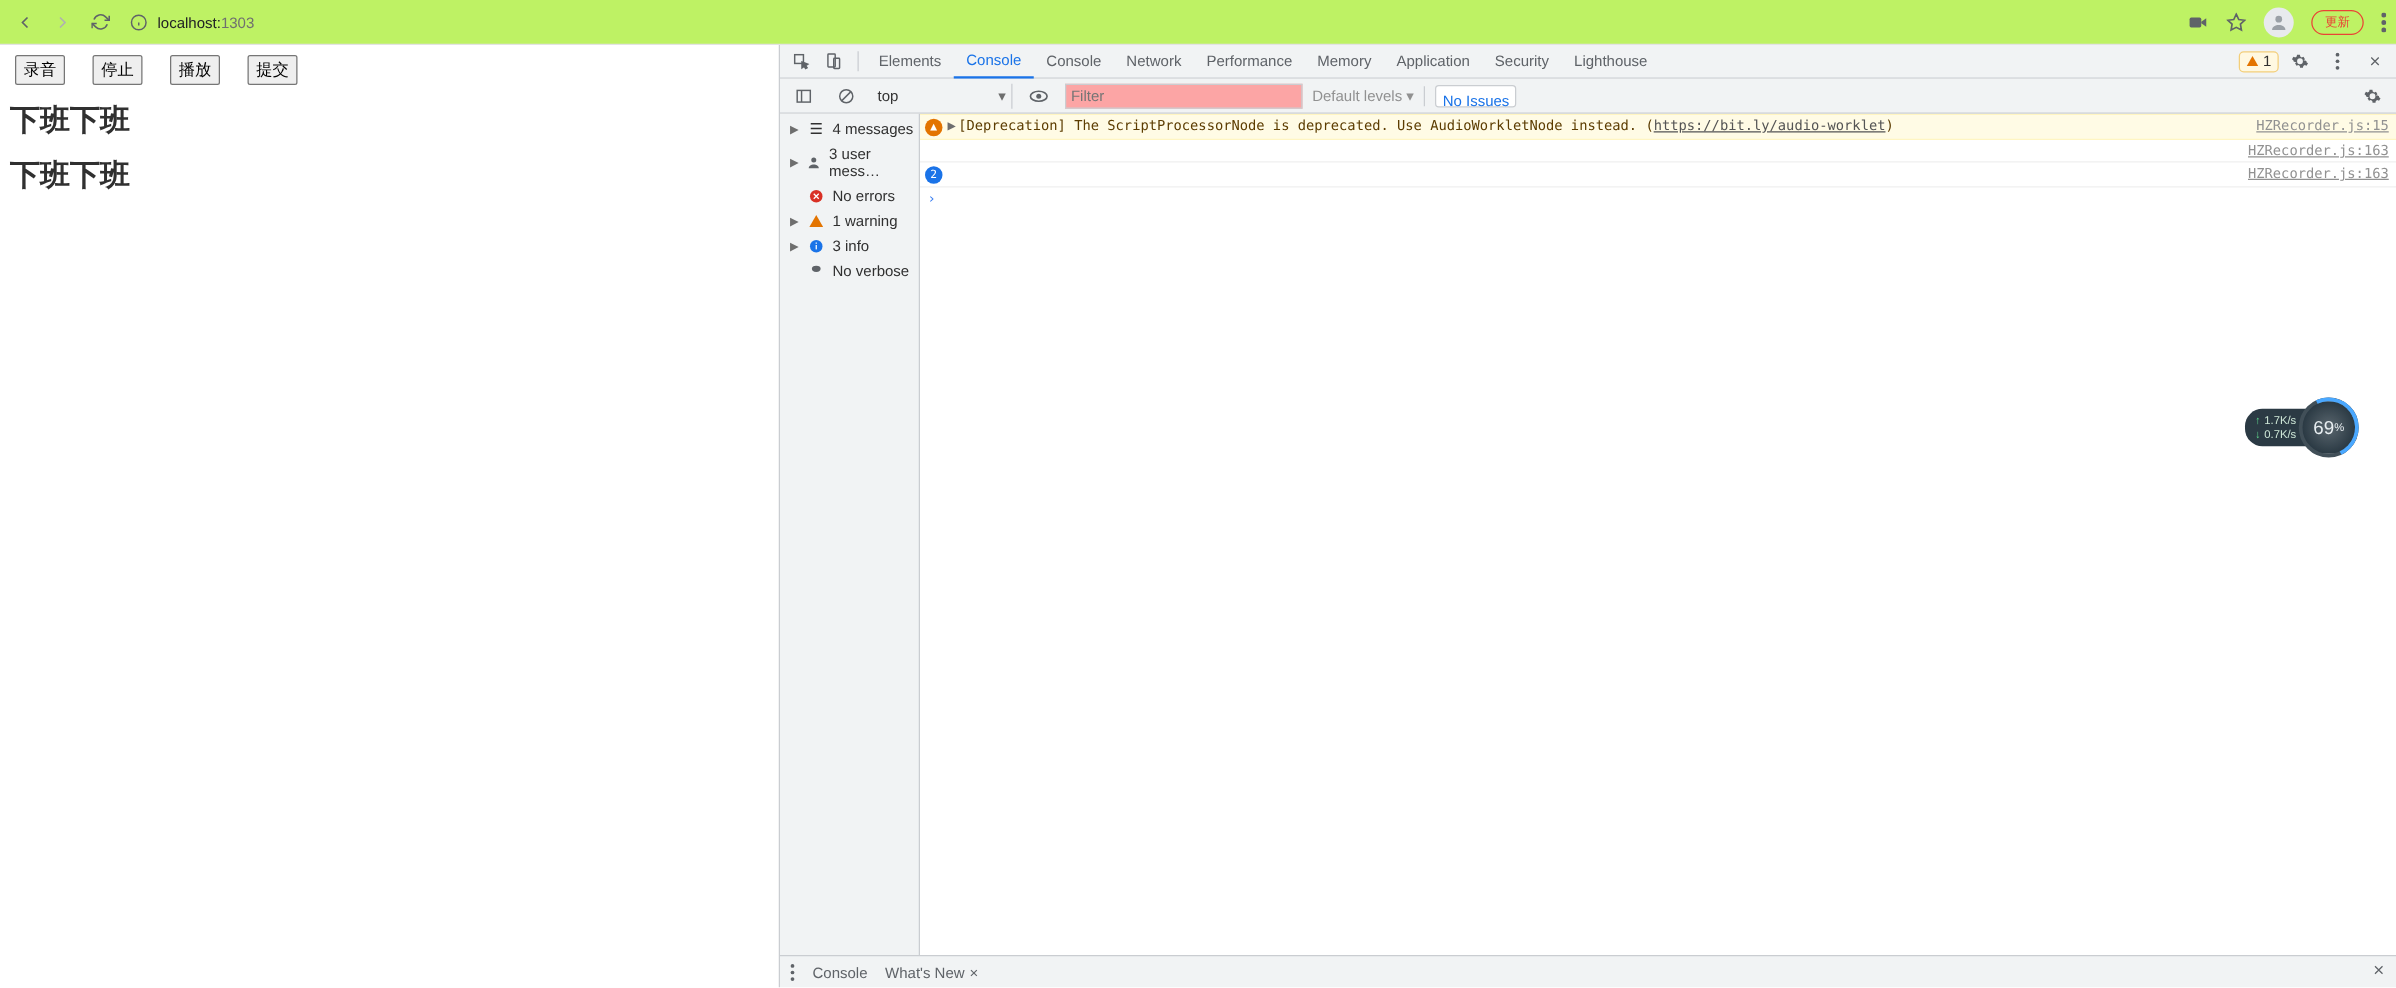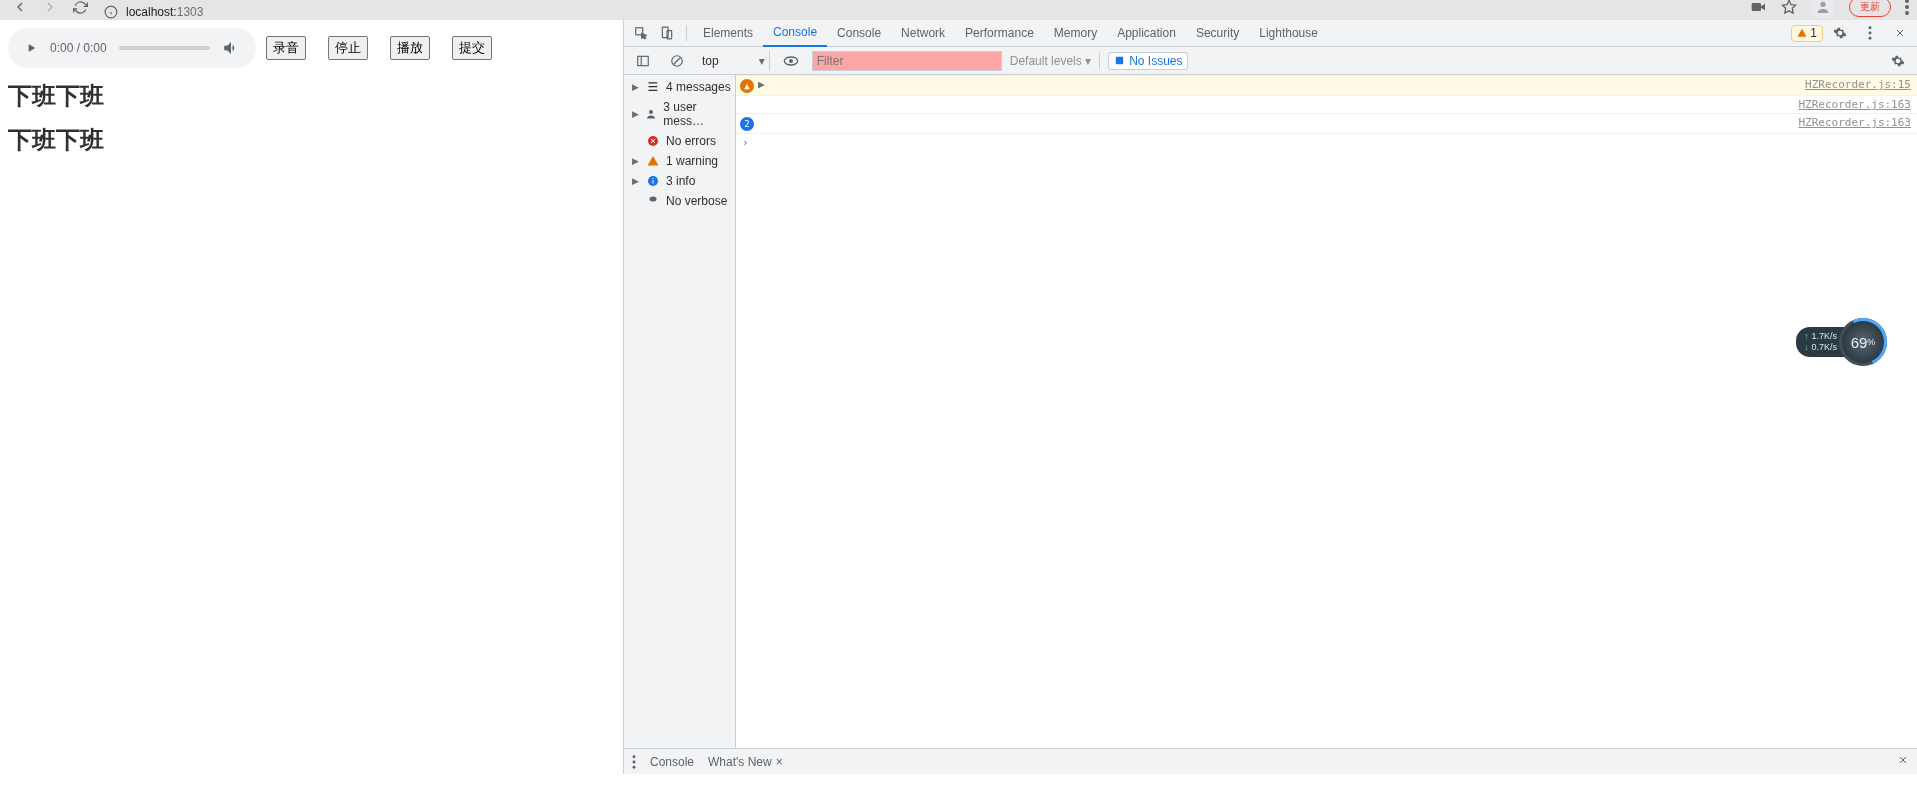--- a/index.html
+++ b/index.html
@@ -1,18 +1,18 @@
 <!DOCTYPE html>
 <html><head>
 <meta charset="utf-8">
 <style>
 * { margin:0; padding:0; box-sizing:border-box; }
 body { font-family:-apple-system,BlinkMacSystemFont,"Segoe UI",Arial,sans-serif; font-size:12px; color:#303030; background:#fff; width:1917px; height:790px; overflow:hidden; position:relative; }
 
-.chrome-bar { height:20px; background:#e5e5e5; border-bottom:1px solid #e3e3e3; display:flex; align-items:flex-end; padding:0 8px; gap:6px; }
+.chrome-bar { height:36px; background:#bef264; border-bottom:1px solid #e3e3e3; display:flex; align-items:center; padding:0 8px; gap:6px; }
 .nav-btn { width:24px; height:24px; display:flex; align-items:center; justify-content:center; color:#5f6368; border-radius:50%; }
 .nav-btn.disabled{color:#b0b0b0;}
 .addr{display:flex;align-items:center;gap:8px;margin-left:6px;color:#5f6368;}
 .addr-text{color:#202124;}
 .chrome-right{margin-left:auto;display:flex;align-items:center;gap:14px;}
 .pill{border:1px solid #ea4335;color:#ea4335;border-radius:14px;padding:2px 10px;font-size:10px;}
 .avatar{width:24px;height:24px;border-radius:50%;background:#e8eaed;display:flex;align-items:center;justify-content:center;color:#5f6368;}
 
 .split{display:flex;height:calc(100% - 36px);}
 .page{width:623px;padding:8px;background:#fff;}
@@ -25,24 +25,24 @@
 
 
 .devtools{flex:1;display:flex;flex-direction:column;border-left:1px solid #cacdd1;}
 .dt-tabs{height:27px;background:#f1f3f4;border-bottom:1px solid #cacdd1;display:flex;align-items:center;padding:0 4px;gap:0;}
 .dt-ico{width:26px;height:26px;display:flex;align-items:center;justify-content:center;color:#5f6368;}
 .dt-tab{padding:0 10px;height:27px;display:flex;align-items:center;color:#5f6368;font-size:12px;}
 .dt-tab.active{color:#1a73e8;border-bottom:2px solid #1a73e8;}
 .dt-tabs-right{margin-left:auto;display:flex;align-items:center;gap:4px;}
 .warn-badge{display:flex;align-items:center;gap:3px;border:1px solid #f3ce7a;background:#fff8e1;border-radius:4px;padding:0 5px;height:17px;}
 .dt-toolbar{height:28px;background:#f1f3f4;border-bottom:1px solid #cacdd1;display:flex;align-items:center;gap:8px;padding:0 6px;}
-.ctx-sel{display:flex;align-items:center;gap:40px;height:20px;color:#333;padding:0 4px;border-right:1px solid #cacdd1;}
+.ctx-sel{display:flex;align-items:center;gap:80px;height:20px;color:#333;padding:0 4px;border-right:1px solid #cacdd1;}
 .filter-input{flex:0 0 190px;height:20px;border:1px solid #cacdd1;padding:0 4px;font-size:12px;background:#fca5a5;}
 .levels{color:#919191;}
-.issues-chip{background:#fff;border:1px solid #cacdd1;border-radius:3px;padding:1px 5px;display:flex;align-items:center;gap:4px;color:#1a73e8;height:18px;}
+.issues-chip{background:#fff;border:1px solid #cacdd1;border-radius:3px;padding:1px 5px;display:flex;align-items:center;gap:4px;color:#1a73e8;height:18px;flex-direction:column;}
 .gear-right{margin-left:auto;}
 .dt-body{flex:1;display:flex;min-height:0;}
 .sidebar{width:112px;background:#f1f3f4;border-right:1px solid #cacdd1;padding-top:2px;}
 .side-row{display:flex;align-items:center;gap:6px;padding:3px 4px 3px 8px;color:#303030;}
 .side-row .arrow{width:8px;color:#6e6e6e;font-size:9px;}
 .side-row .noarrow{width:8px;}
 .side-icon{width:14px;height:14px;display:flex;align-items:center;justify-content:center;}
 .console-out{flex:1;font-family:Menlo,Consolas,monospace;font-size:11px;overflow:hidden;}
 .msg{display:flex;border-bottom:1px solid #f0f0f0;padding:2px 6px 2px 4px;}
 .msg.warn{background:#fffbe5;border-top:1px solid #fff5c2;border-bottom:1px solid #fff5c2;}
@@ -110,31 +110,20 @@
         <circle cx="2" cy="2" r="2"></circle>
         <circle cx="2" cy="8" r="2"></circle>
         <circle cx="2" cy="14" r="2"></circle>
       </svg>
   </div>
 </div>
 
 <div class="split">
   <div class="page">
     <div class="audio-row">
-      <div class="audio">
-        <svg width="14" height="14" viewBox="0 0 24 24" fill="#5f6368">
-            <path d="M8 5v14l11-7z"></path>
-          </svg>
-        <span>0:00 / 0:00</span>
-        <div class="slider"></div>
-        <svg width="18" height="18" viewBox="0 0 24 24" fill="#5f6368">
-            <path d="M3 9v6h4l5 5V4L7 9H3z"></path>
-            <path d="M16.5 12a4.5 4.5 0 00-2.5-4v8a4.5 4.5 0 002.5-4z"></path>
-          </svg>
-      </div>
       <div class="buttons">
         <button class="btn">录音</button>
         <button class="btn">停止</button>
         <button class="btn">播放</button>
         <button class="btn">提交</button>
       </div>
     </div>
     <h2 class="heading">下班下班</h2>
     <h2 class="heading">下班下班</h2>
   </div>
@@ -285,20 +274,21 @@
               </svg>
             </span>
             <span>No verbose</span>
           </div>
       </div>
 
       <div class="console-out">
         <div class="msg warn">
           <span class="msg-badge" style="background:#e37400">▲</span>
           <span style="color:#6e6e6e;margin-right:2px">▶</span>
+          <span class="msg-text" style="color:#5c3c00"><span>[Deprecation] </span><span>The ScriptProcessorNode is deprecated. Use AudioWorkletNode instead. (</span><a class="inline">https://bit.ly/audio-worklet</a><span>)</span></span>
           <a class="msg-src">HZRecorder.js:15</a>
         </div>
         <div class="msg">
           <span style="width:18px"></span>
           <a class="msg-src">HZRecorder.js:163</a>
         </div>
         <div class="msg">
           <span class="msg-badge" style="background:#1a73e8">2</span>
           <a class="msg-src">HZRecorder.js:163</a>
         </div>

